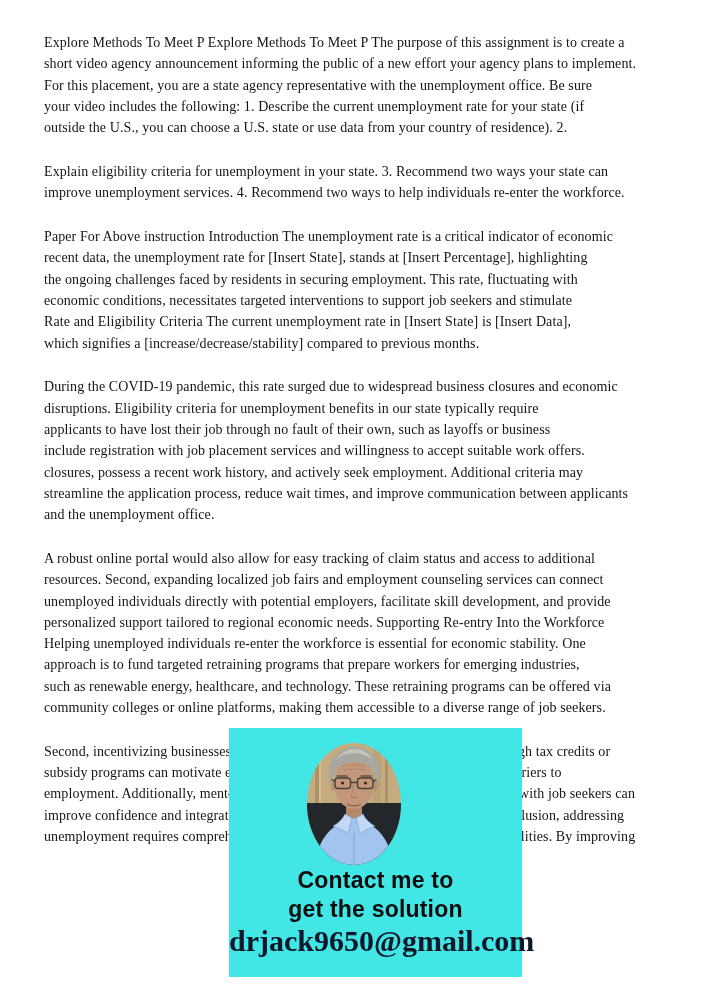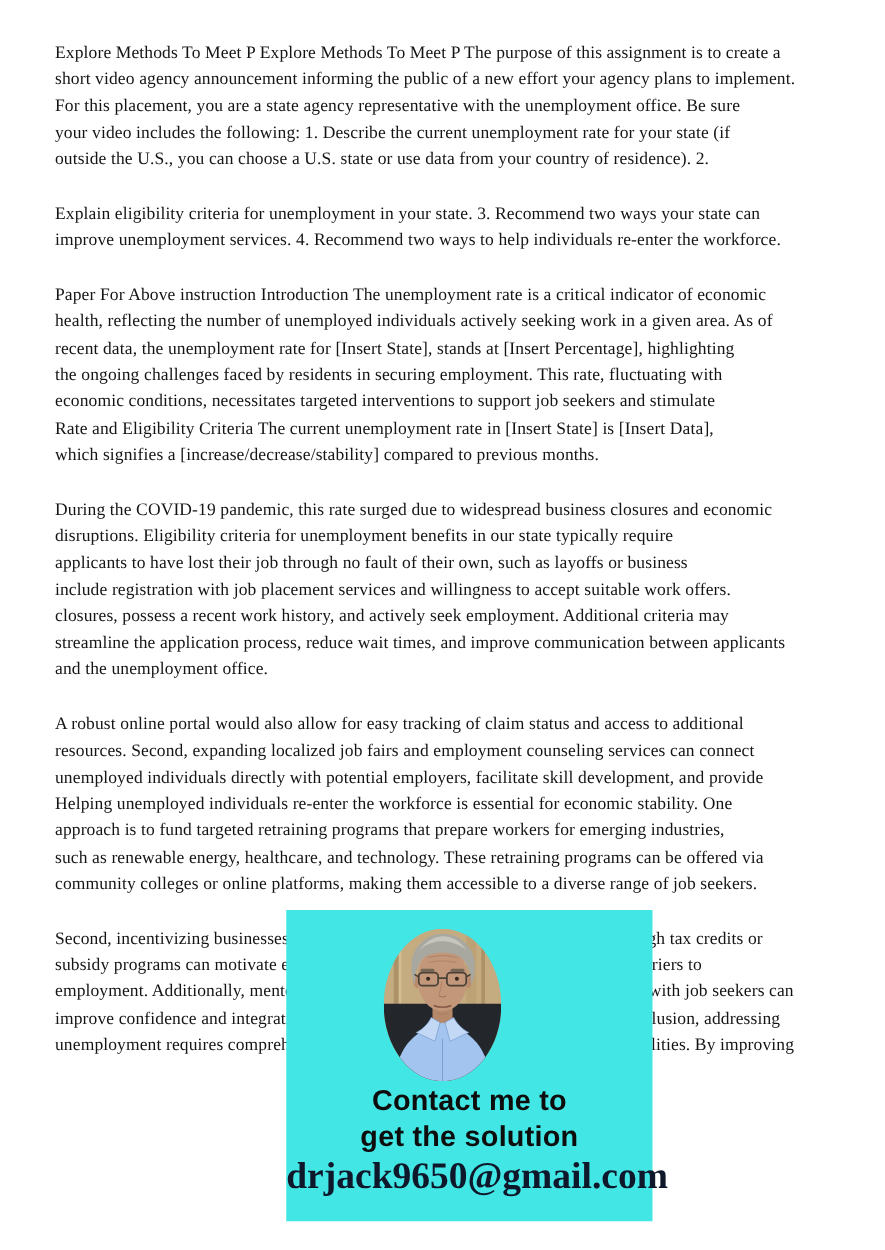--- a/index.html
+++ b/index.html
@@ -79,40 +79,40 @@
       <div class="line">For this placement, you are a state agency representative with the unemployment office. Be sure</div>
       <div class="line">your video includes the following: 1. Describe the current unemployment rate for your state (if</div>
       <div class="line">outside the U.S., you can choose a U.S. state or use data from your country of residence). 2.</div>
     </div>
     <div class="para">
       <div class="line">Explain eligibility criteria for unemployment in your state. 3. Recommend two ways your state can</div>
       <div class="line">improve unemployment services. 4. Recommend two ways to help individuals re-enter the workforce.</div>
     </div>
     <div class="para">
       <div class="line">Paper For Above instruction Introduction The unemployment rate is a critical indicator of economic</div>
-      <div class="line">health, reflecting the number of unemployed individuals actively seeking work in a given area. As of</div>
       <div class="line">recent data, the unemployment rate for [Insert State], stands at [Insert Percentage], highlighting</div>
       <div class="line">the ongoing challenges faced by residents in securing employment. This rate, fluctuating with</div>
       <div class="line">economic conditions, necessitates targeted interventions to support job seekers and stimulate</div>
       <div class="line">Rate and Eligibility Criteria The current unemployment rate in [Insert State] is [Insert Data],</div>
       <div class="line">which signifies a [increase/decrease/stability] compared to previous months.</div>
     </div>
     <div class="para">
       <div class="line">During the COVID-19 pandemic, this rate surged due to widespread business closures and economic</div>
       <div class="line">disruptions. Eligibility criteria for unemployment benefits in our state typically require</div>
       <div class="line">applicants to have lost their job through no fault of their own, such as layoffs or business</div>
       <div class="line">include registration with job placement services and willingness to accept suitable work offers.</div>
       <div class="line">closures, possess a recent work history, and actively seek employment. Additional criteria may</div>
       <div class="line">streamline the application process, reduce wait times, and improve communication between applicants</div>
       <div class="line">and the unemployment office.</div>
     </div>
     <div class="para">
       <div class="line">A robust online portal would also allow for easy tracking of claim status and access to additional</div>
       <div class="line">resources. Second, expanding localized job fairs and employment counseling services can connect</div>
       <div class="line">unemployed individuals directly with potential employers, facilitate skill development, and provide</div>
+      <div class="line">personalized support tailored to regional economic needs. Supporting Re-entry Into the Workforce</div>
       <div class="line">Helping unemployed individuals re-enter the workforce is essential for economic stability. One</div>
       <div class="line">approach is to fund targeted retraining programs that prepare workers for emerging industries,</div>
       <div class="line">such as renewable energy, healthcare, and technology. These retraining programs can be offered via</div>
       <div class="line">community colleges or online platforms, making them accessible to a diverse range of job seekers.</div>
     </div>
     <div class="para">
       <div class="line">Second, incentivizing businesses to expand hiring of unemployed individuals through tax credits or</div>
       <div class="line">subsidy programs can motivate employers to create opportunities, thus reducing barriers to</div>
       <div class="line">employment. Additionally, mentorship programs that connect experienced workers with job seekers can</div>
       <div class="line">improve confidence and integration into the modern workplace. Conclusion In conclusion, addressing</div>

